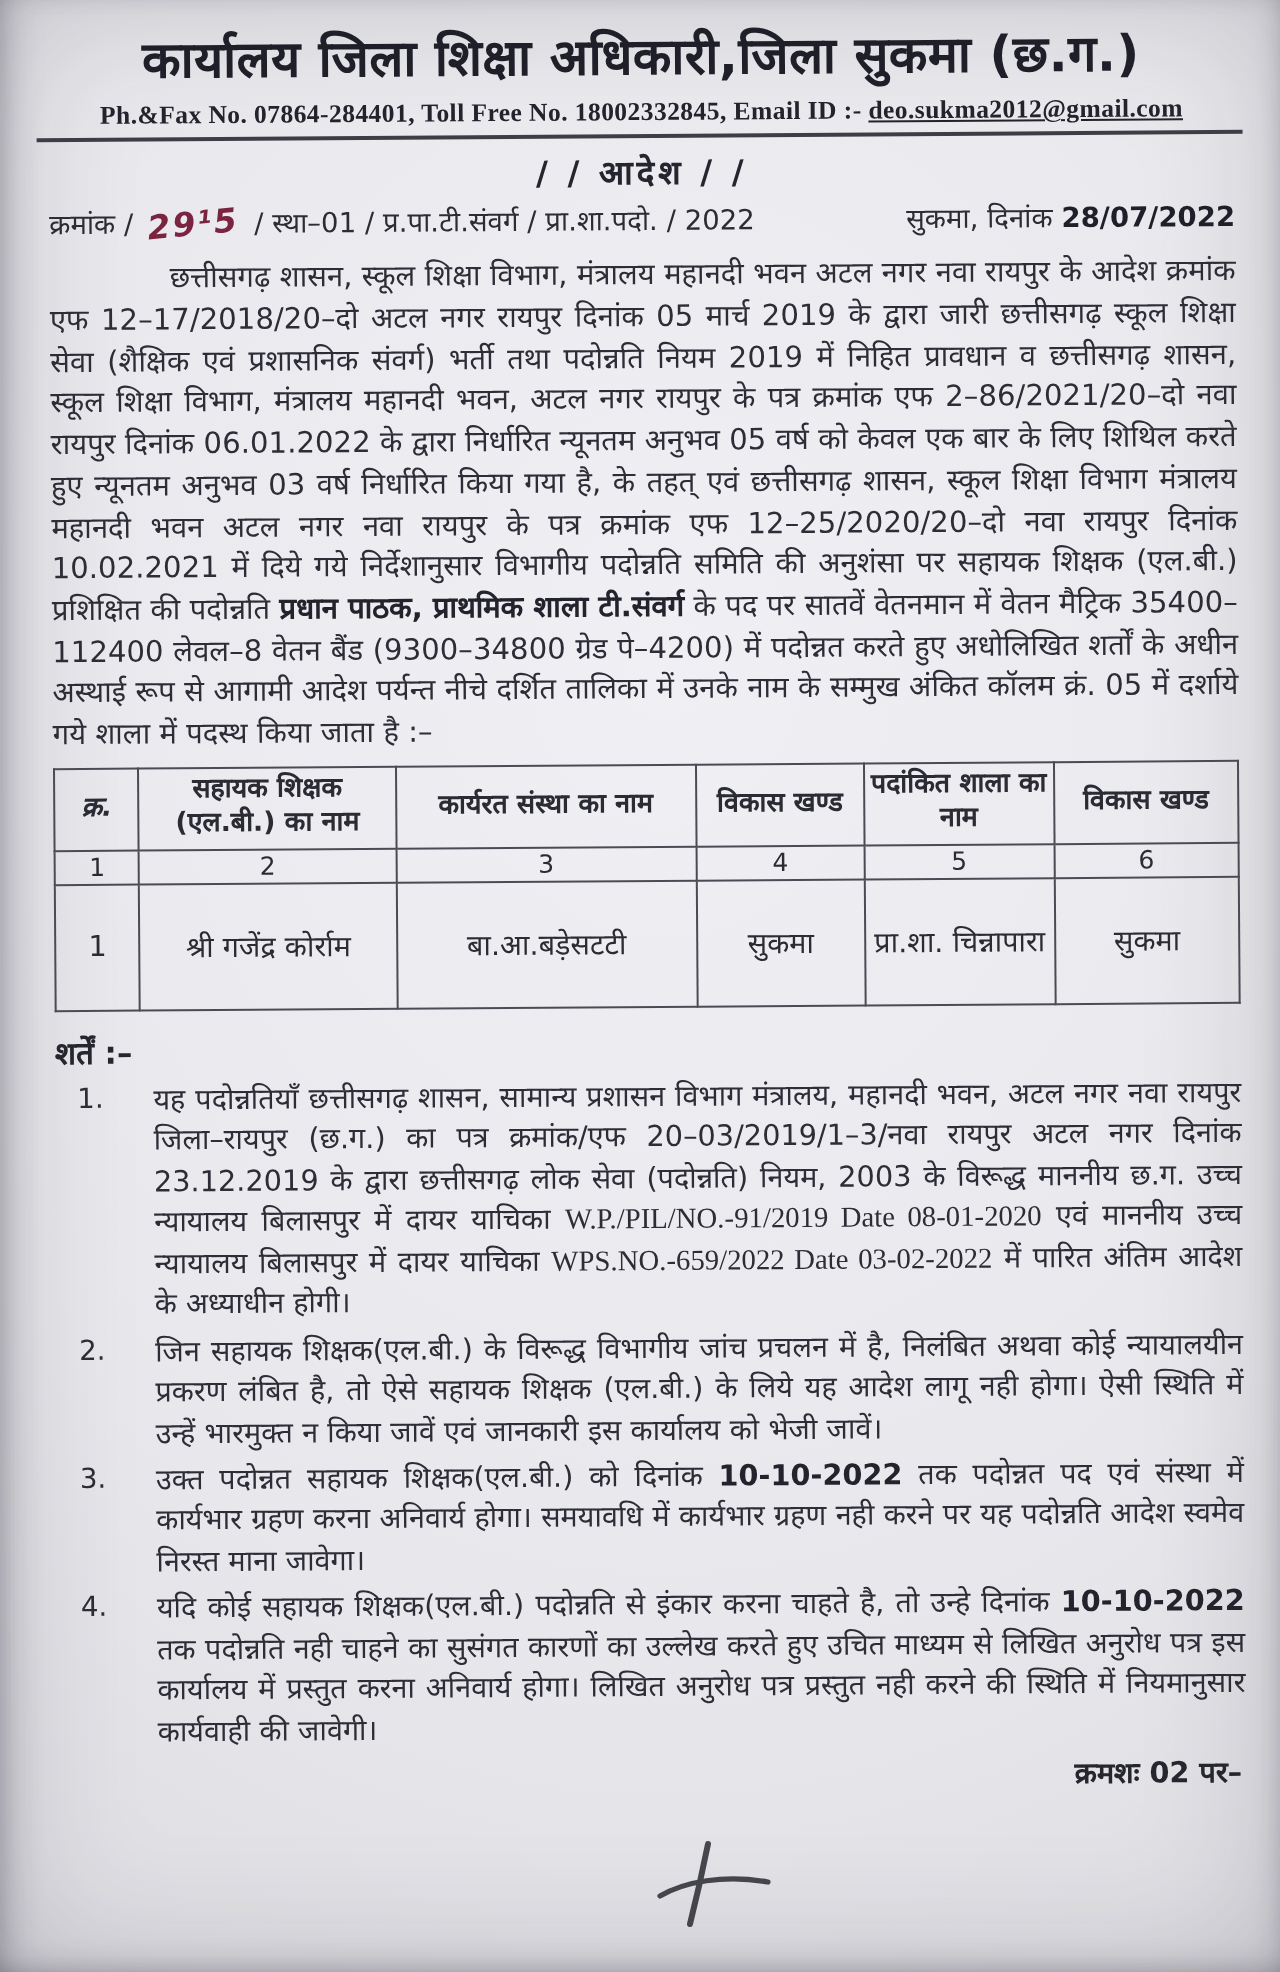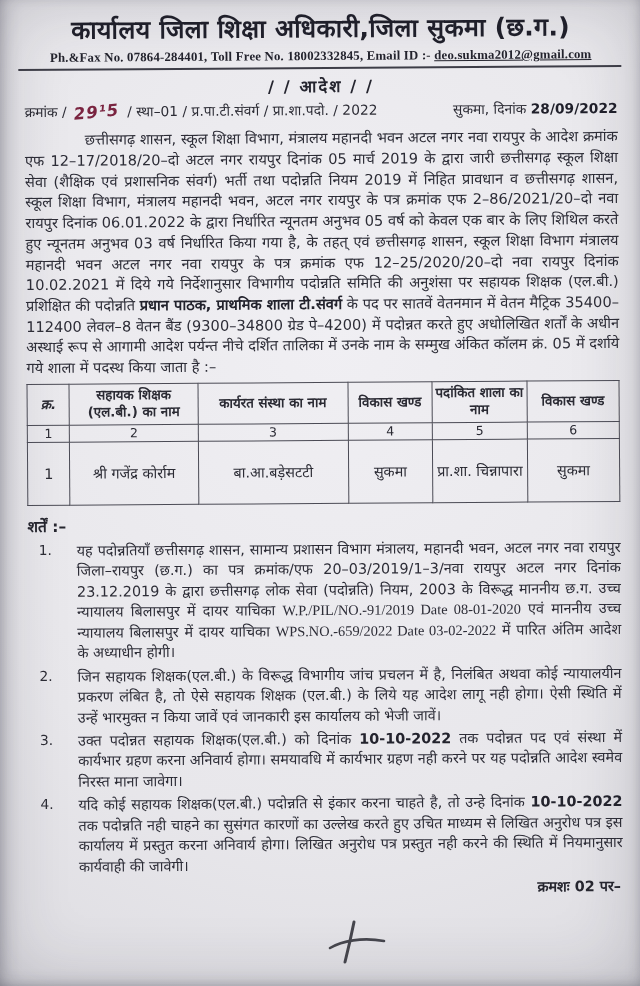--- a/index.html
+++ b/index.html
@@ -92,21 +92,21 @@
     <div class="order-heading">/ / आदेश / /</div>
 
     <div class="ref-row">
       <div class="ref-left">
         <span>क्रमांक /</span>
         <span class="handwritten">29¹5</span>
         <span>/ स्था–01 / प्र.पा.टी.संवर्ग / प्रा.शा.पदो. / 2022</span>
       </div>
       <div class="ref-right">
         <span>सुकमा, दिनांक</span>
-        <b>28/09/2022</b>
+        <b>28/07/2022</b>
       </div>
     </div>
 
     <p class="para"><span>छत्तीसगढ़ शासन, स्कूल शिक्षा विभाग, मंत्रालय महानदी भवन अटल नगर नवा रायपुर के आदेश क्रमांक एफ 12–17/2018/20–दो अटल नगर रायपुर दिनांक 05 मार्च 2019 के द्वारा जारी छत्तीसगढ़ स्कूल शिक्षा सेवा (शैक्षिक एवं प्रशासनिक संवर्ग) भर्ती तथा पदोन्नति नियम 2019 में निहित प्रावधान व छत्तीसगढ़ शासन, स्कूल शिक्षा विभाग, मंत्रालय महानदी भवन, अटल नगर रायपुर के पत्र क्रमांक एफ 2–86/2021/20–दो नवा रायपुर दिनांक 06.01.2022 के द्वारा निर्धारित न्यूनतम अनुभव 05 वर्ष को केवल एक बार के लिए शिथिल करते हुए न्यूनतम अनुभव 03 वर्ष निर्धारित किया गया है, के तहत् एवं छत्तीसगढ़ शासन, स्कूल शिक्षा विभाग मंत्रालय महानदी भवन अटल नगर नवा रायपुर के पत्र क्रमांक एफ 12–25/2020/20–दो नवा रायपुर दिनांक 10.02.2021 में दिये गये निर्देशानुसार विभागीय पदोन्नति समिति की अनुशंसा पर सहायक शिक्षक (एल.बी.) प्रशिक्षित की पदोन्नति </span><span class="b">प्रधान पाठक, प्राथमिक शाला टी.संवर्ग</span><span> के पद पर सातवें वेतनमान में वेतन मैट्रिक 35400–112400 लेवल–8 वेतन बैंड (9300–34800 ग्रेड पे–4200) में पदोन्नत करते हुए अधोलिखित शर्तों के अधीन अस्थाई रूप से आगामी आदेश पर्यन्त नीचे दर्शित तालिका में उनके नाम के सम्मुख अंकित कॉलम क्रं. 05 में दर्शाये गये शाला में पदस्थ किया जाता है :–</span></p>
 
     <table>
       <tbody>
           <tr class="hdr">
         <td class="c1">क्र.</td>
         <td class="c2">सहायक शिक्षक (एल.बी.) का नाम</td>

